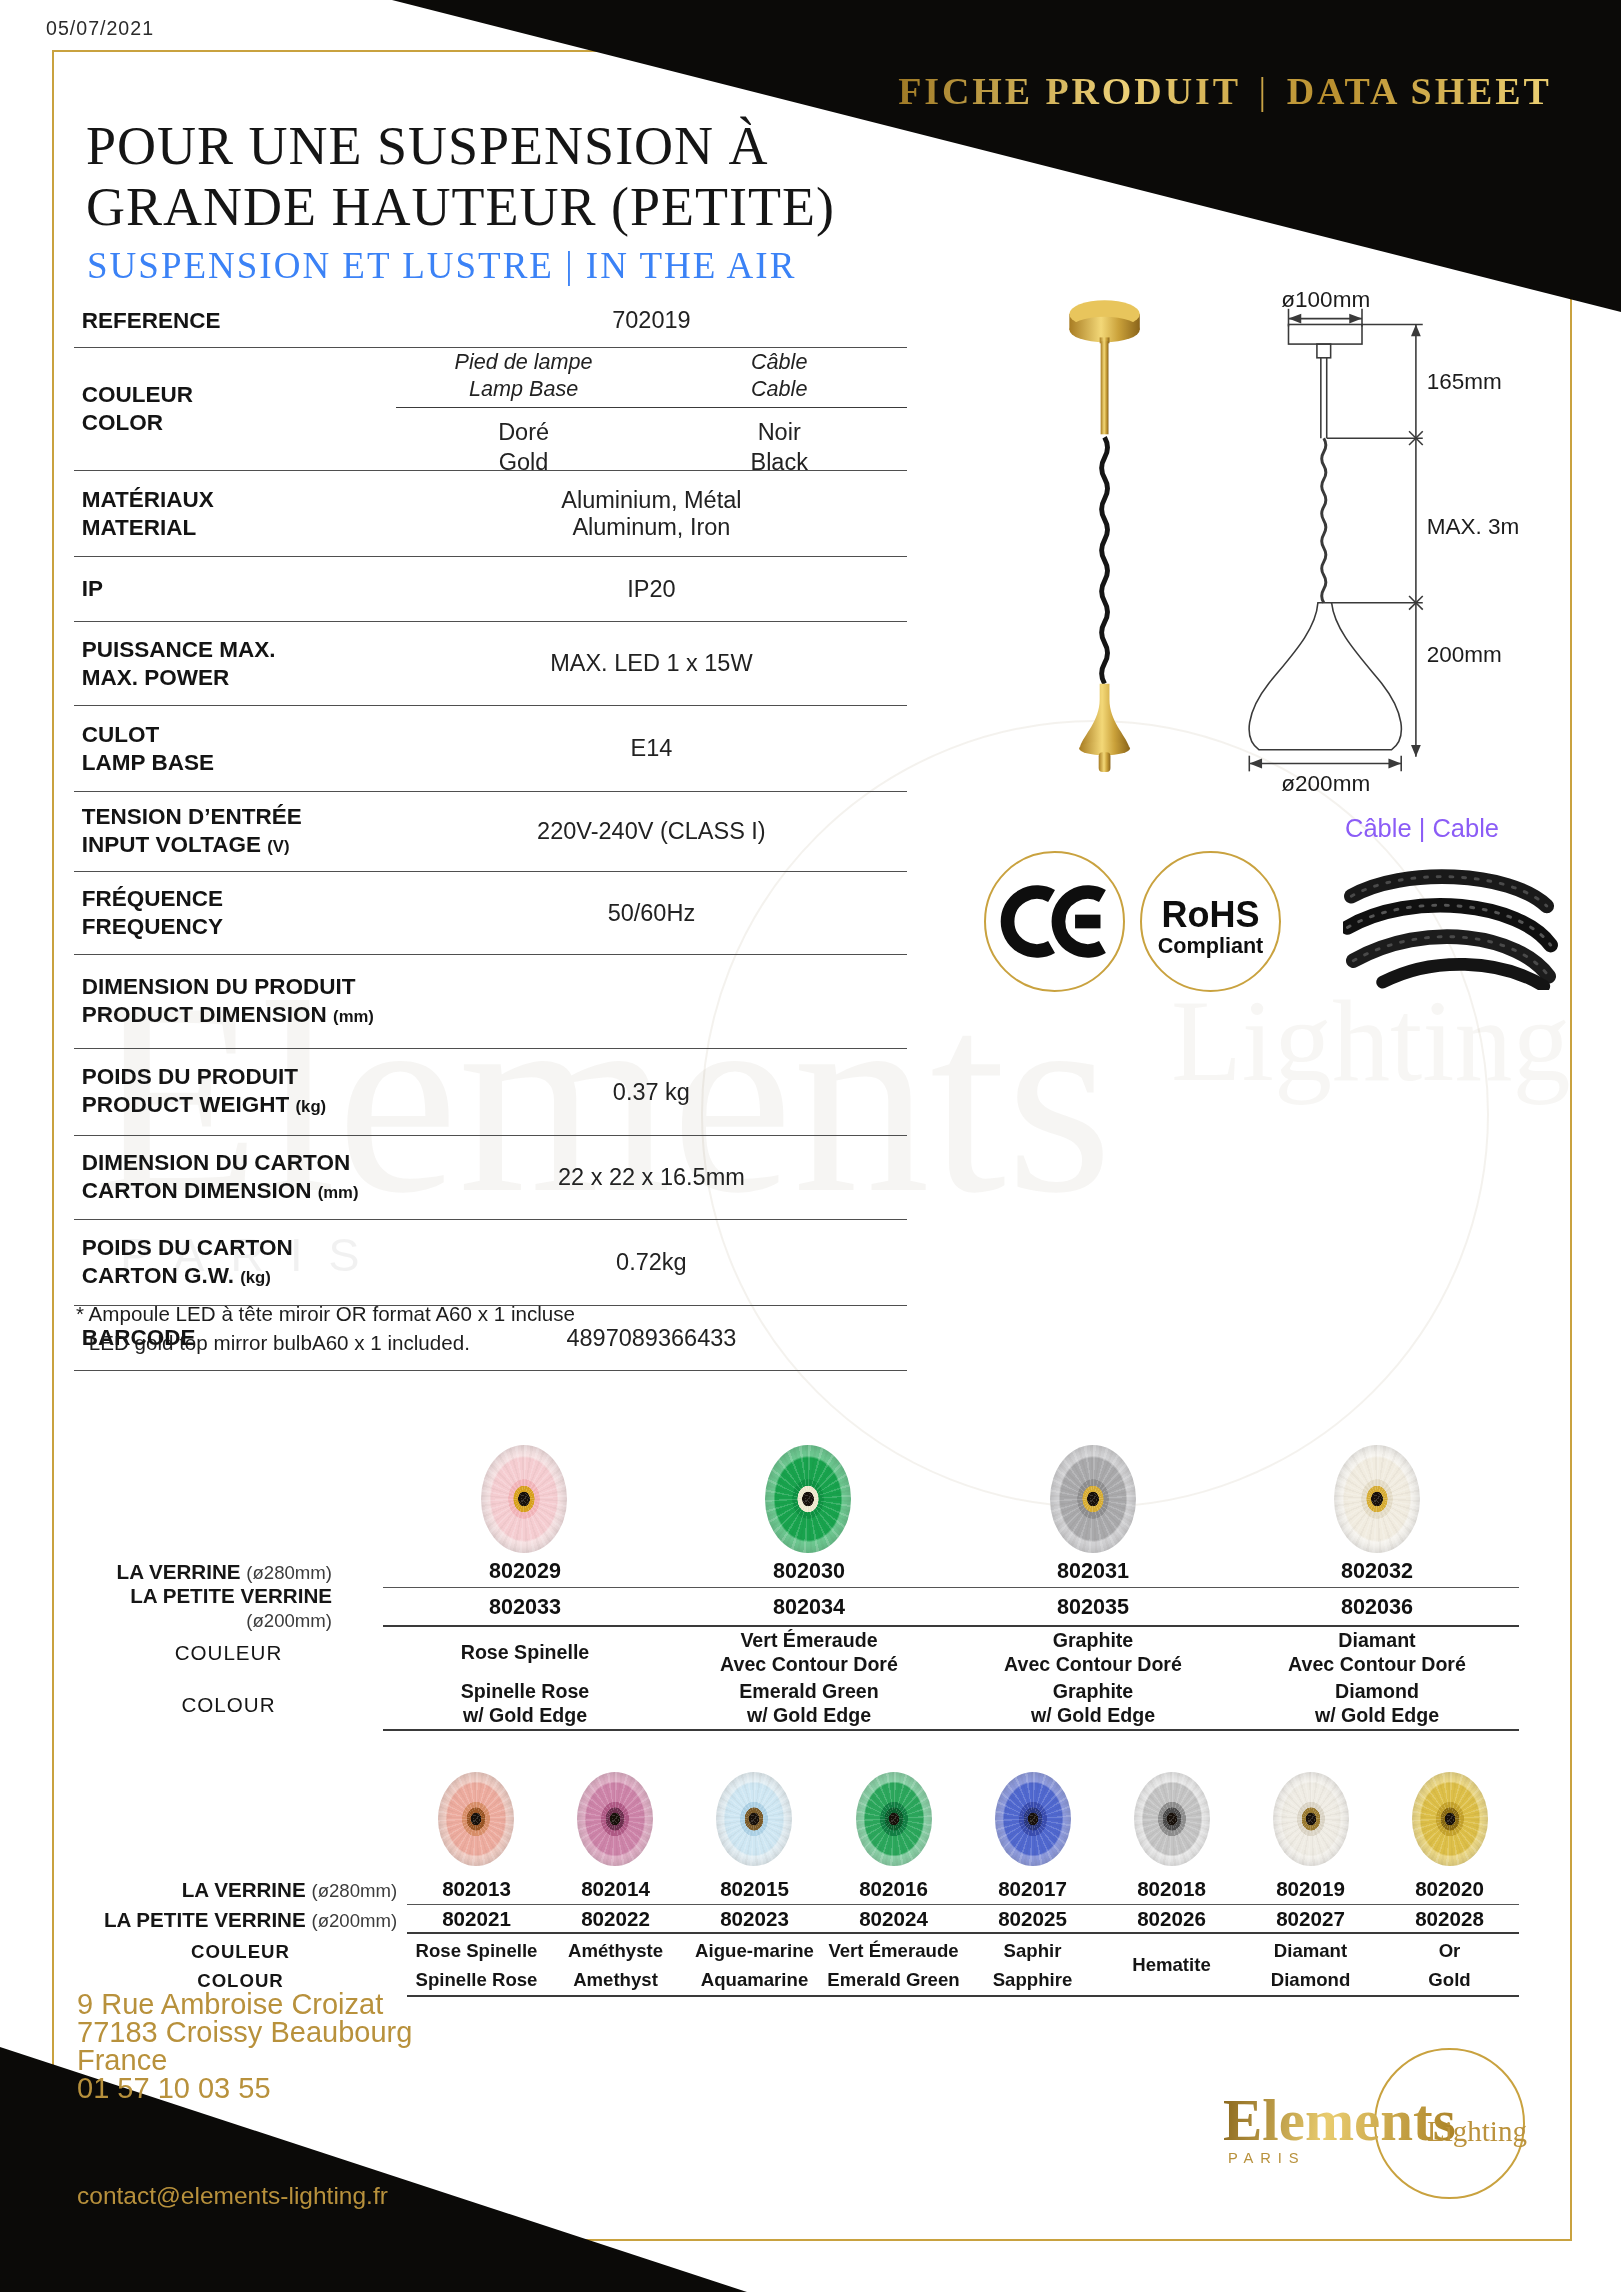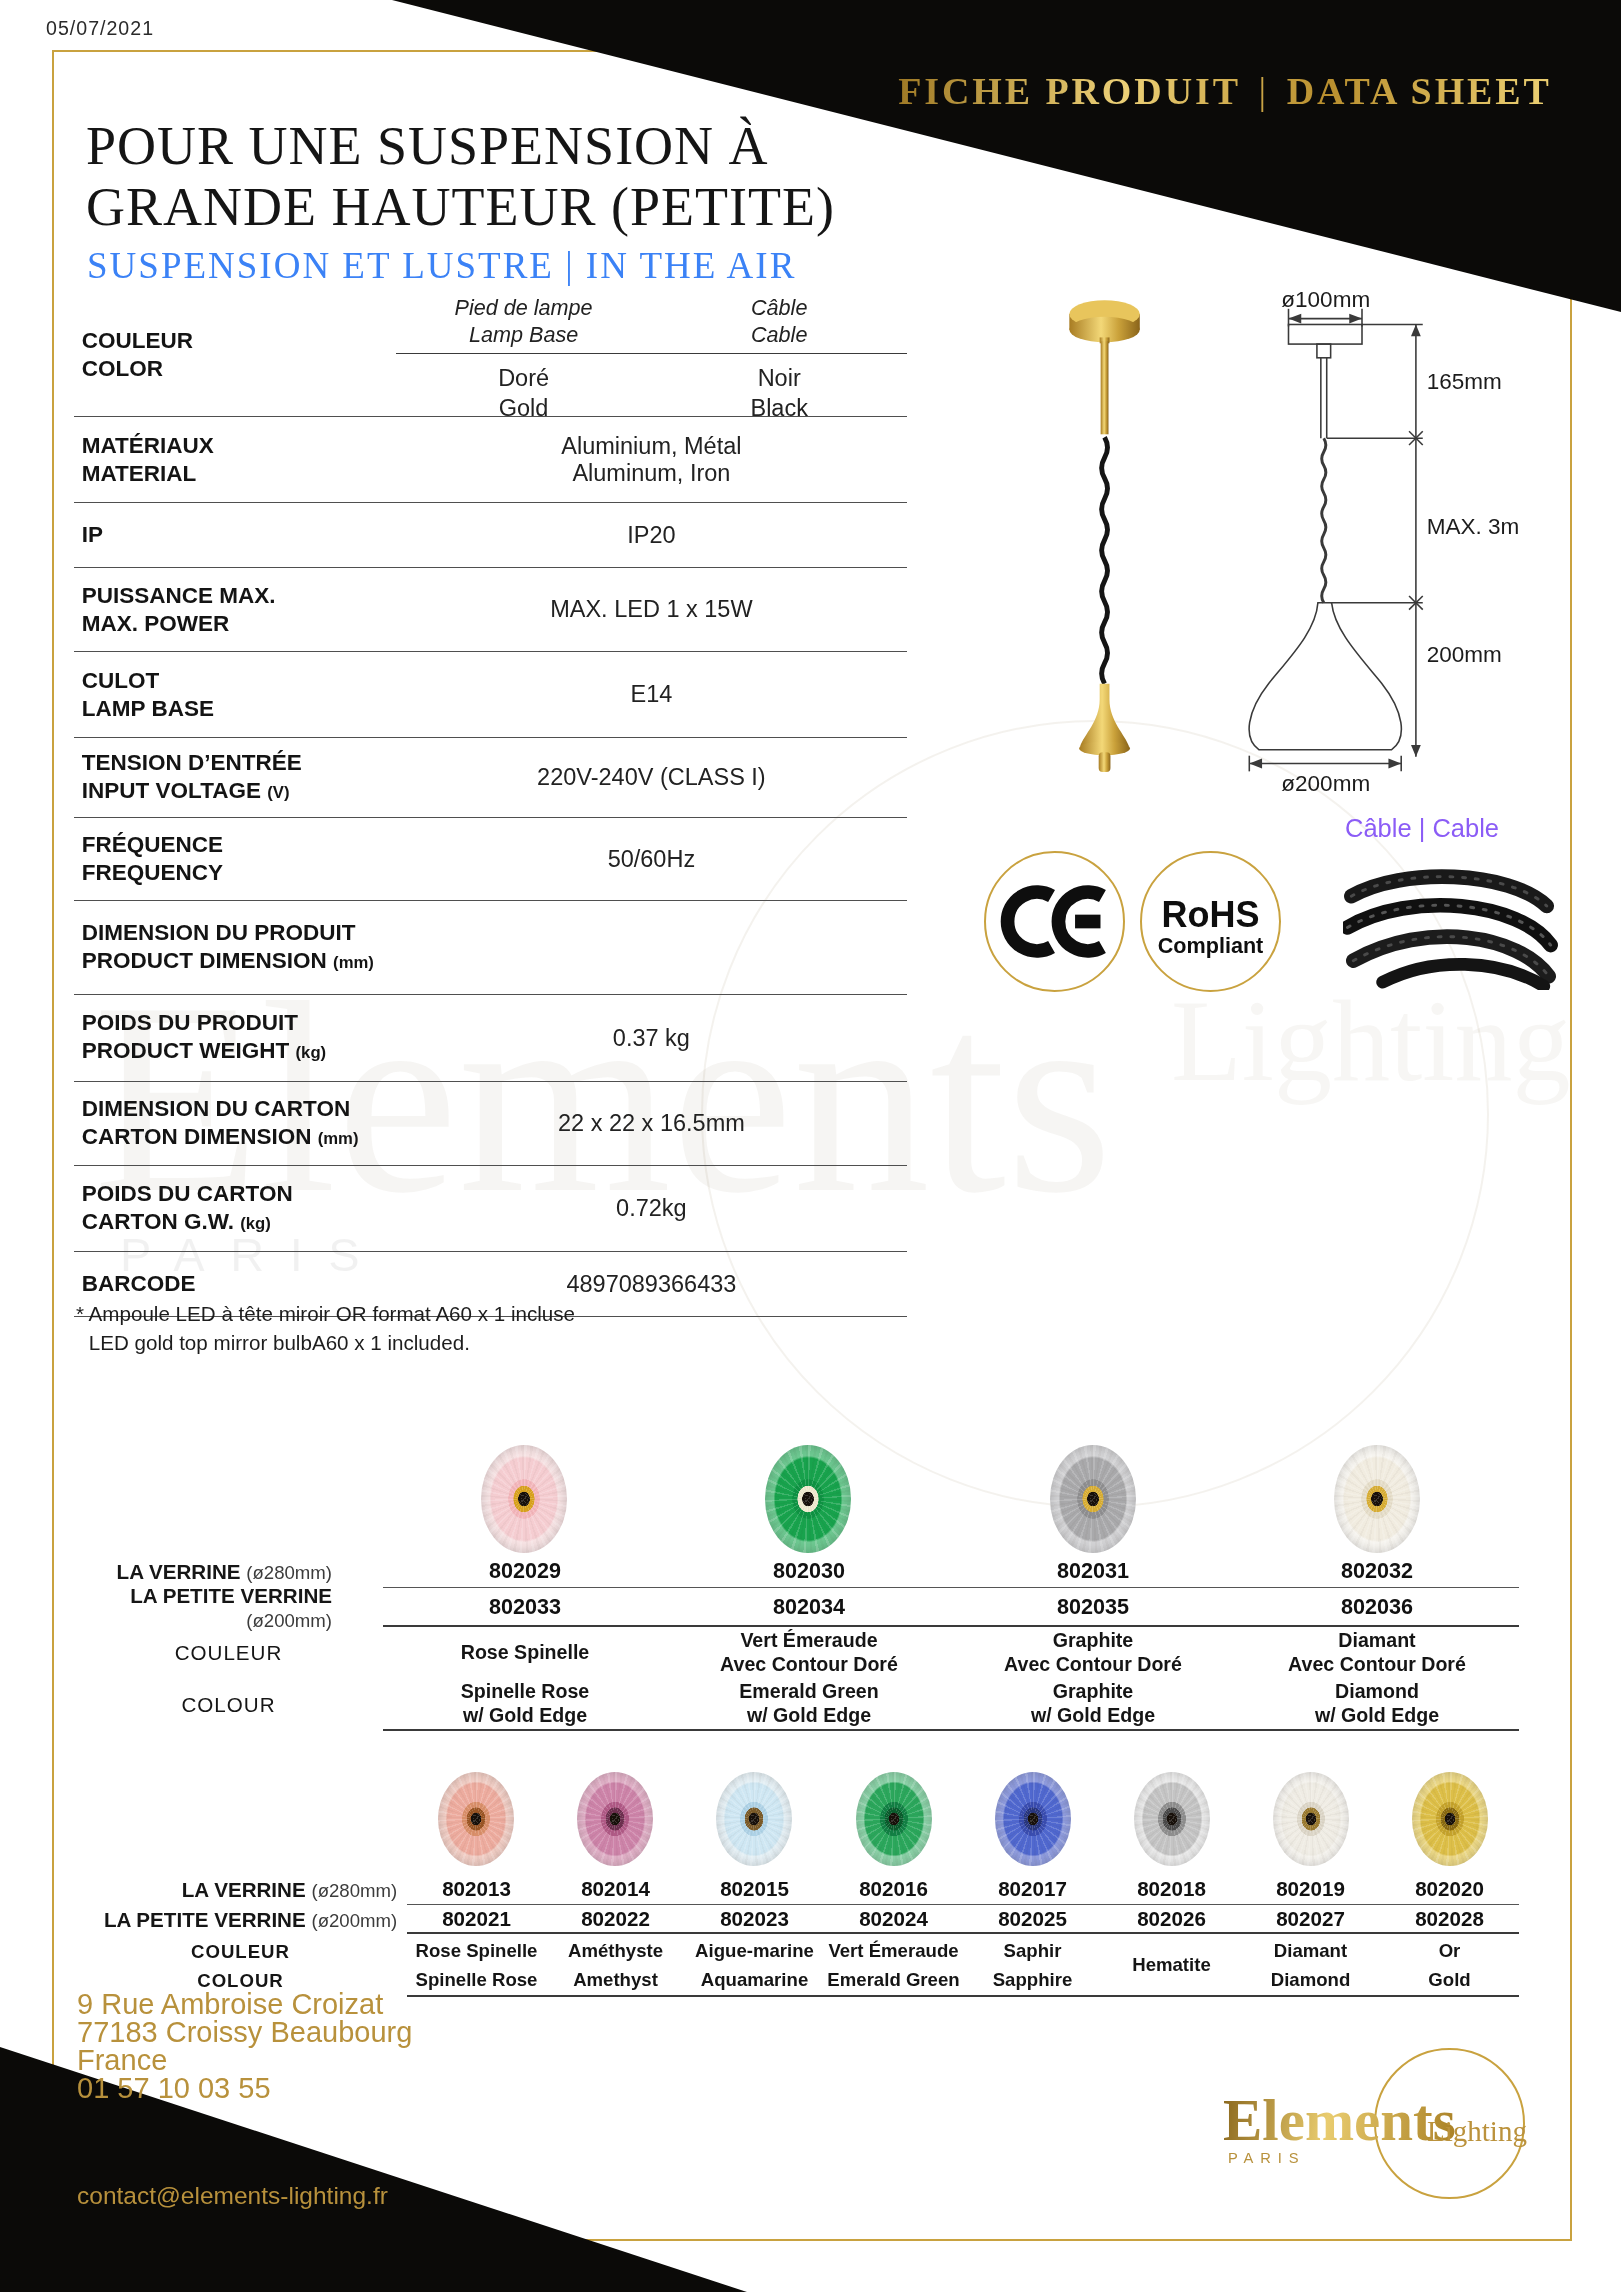--- a/index.html
+++ b/index.html
@@ -116,20 +116,28 @@
     <span>FICHE PRODUIT</span><span class="sep">|</span><span>DATA SHEET</span>
   </div>
   <div class="abs z title">
     <div>POUR UNE SUSPENSION À</div>
     <div>GRANDE HAUTEUR (PETITE)</div>
   </div>
   <div class="abs z subtitle">SUSPENSION ET LUSTRE | IN THE AIR</div>
 
   <div class="abs z spec">
 
+    <div class="spec-row" style="height:53px">
+      <div class="lbl">
+          <span>REFERENCE</span>
+        </div>
+      <div class="val">
+          <span>702019</span>
+        </div>
+    </div>
 
     <div class="spec-row" style="height:122px">
       <div class="lbl">
         <span>COULEUR</span>
         <span>COLOR</span>
       </div>
       <div class="val">
         <div class="sub-table">
           <div class="sub-head">
             <div>

